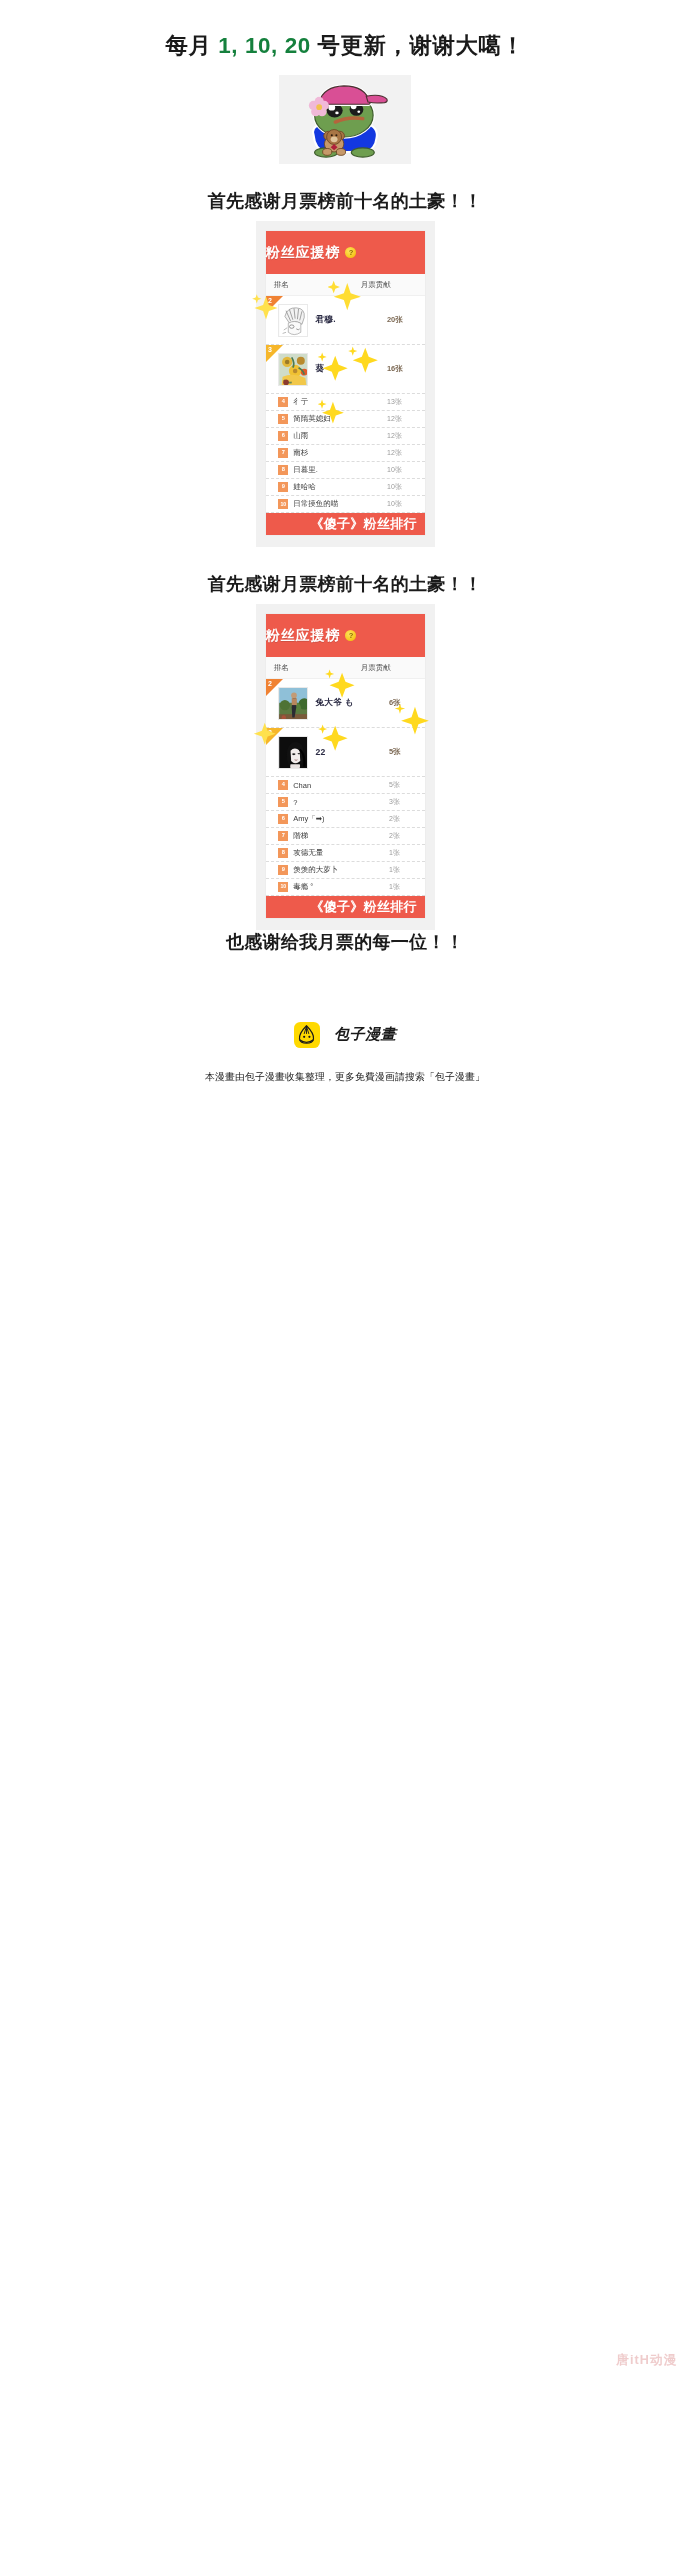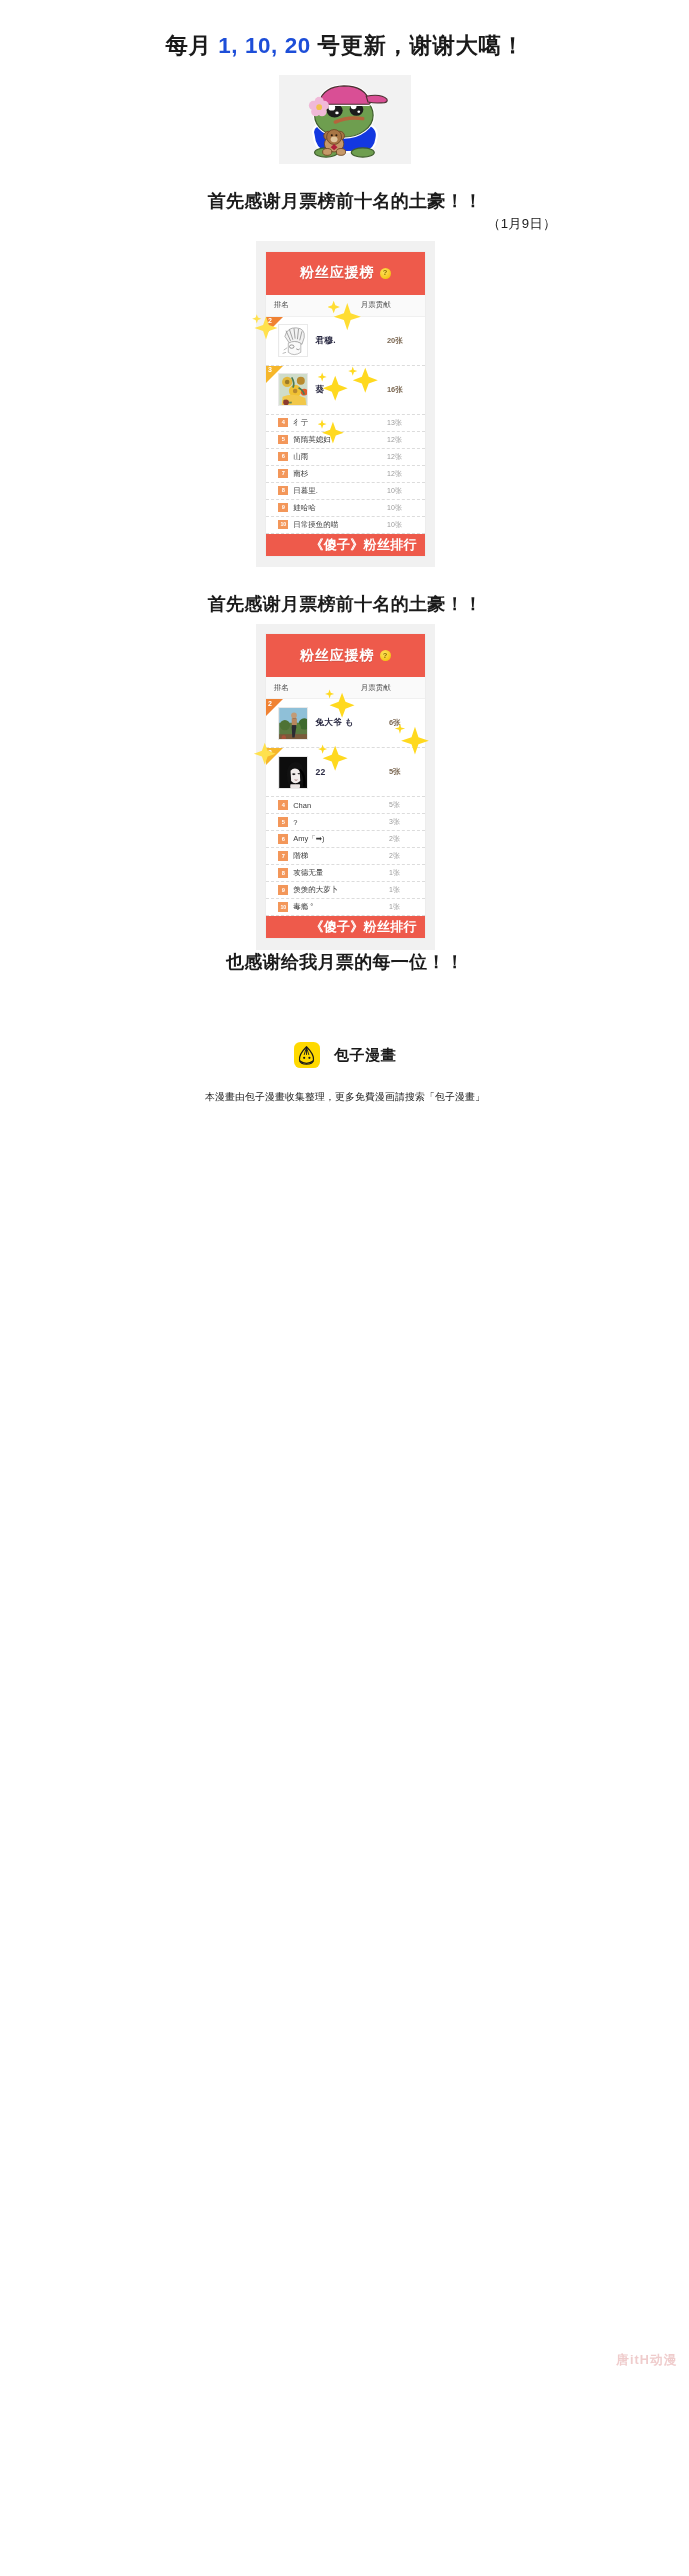--- a/index.html
+++ b/index.html
@@ -24,21 +24,21 @@
   
   .headline {
     margin-top: 30px;
     font-size: 22.4px;
     font-weight: bold;
     color: #1a1a1a;
     letter-spacing: 0.6px;
     white-space: nowrap;
     text-align: center;
   }
-  .headline .accent { color: #1d4ed8; }
+  .headline .accent { color: #15803d; }
 
   
   .frog-wrap {
     margin-top: 14px;
     width: 132px;
     height: 89px;
     background: #f2f2f2;
     position: relative;
     overflow: hidden;
   }
@@ -78,21 +78,21 @@
     width: 159px;
     background: #ffffff;
     position: relative;
     box-shadow: 0 0 0 0.6px rgba(0,0,0,0.03);
   }
   .card-header {
     background: #ee5a4b;
     height: 43px;
     display: flex;
     align-items: center;
-    justify-content: center;
+    justify-content: flex-start;
     gap: 5.2px;
   }
   .card-header .title {
     color: #ffffff;
     font-size: 14px;
     font-weight: bold;
     letter-spacing: 0.9px;
     text-shadow: 0 0.6px 0.6px rgba(0,0,0,0.12);
   }
   .help-badge {
@@ -254,20 +254,21 @@
     font-weight: bold;
   }
 
   
   .brand {
     margin-top: 68px;
     display: flex;
     align-items: center;
     justify-content: center;
     gap: 14px;
+    font-style: italic;
   }
   .bun-logo {
     width: 26.4px; height: 26.4px;
     border-radius: 6.3px;
     background: #ffd900;
     display: flex; align-items: center; justify-content: center;
   }
   .brand-name {
     font-size: 15px;
     font-weight: bold;
@@ -338,21 +339,20 @@
           <path d="M90 126 L96 120 L102 126 L96 131 Z" fill="#b0203a"></path>
           <ellipse cx="84" cy="134" rx="8" ry="6" fill="#c6996a" stroke="#6d4624" stroke-width="1.5"></ellipse>
           <ellipse cx="108" cy="134" rx="8" ry="6" fill="#c6996a" stroke="#6d4624" stroke-width="1.5"></ellipse>
         </g>
       </g>
     </svg>
   </div>
 
   <div class="section-head">
     <div class="line1">首先感谢月票榜前十名的土豪！！</div>
-    <div class="line2">（1月9日）</div>
   </div>
 
   <div class="card-shell">
     <div class="card">
 
       <div class="card-header">
         <span class="title">粉丝应援榜</span>
         <span class="help-badge">?</span>
       </div>
 

